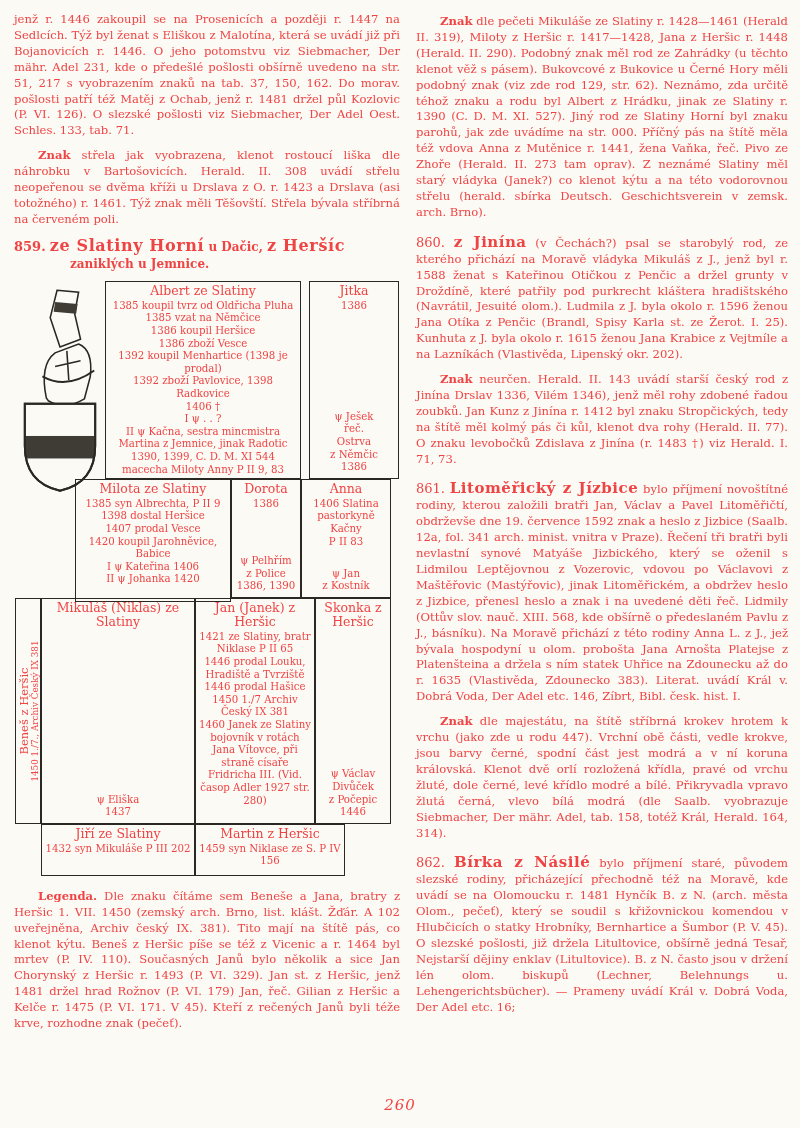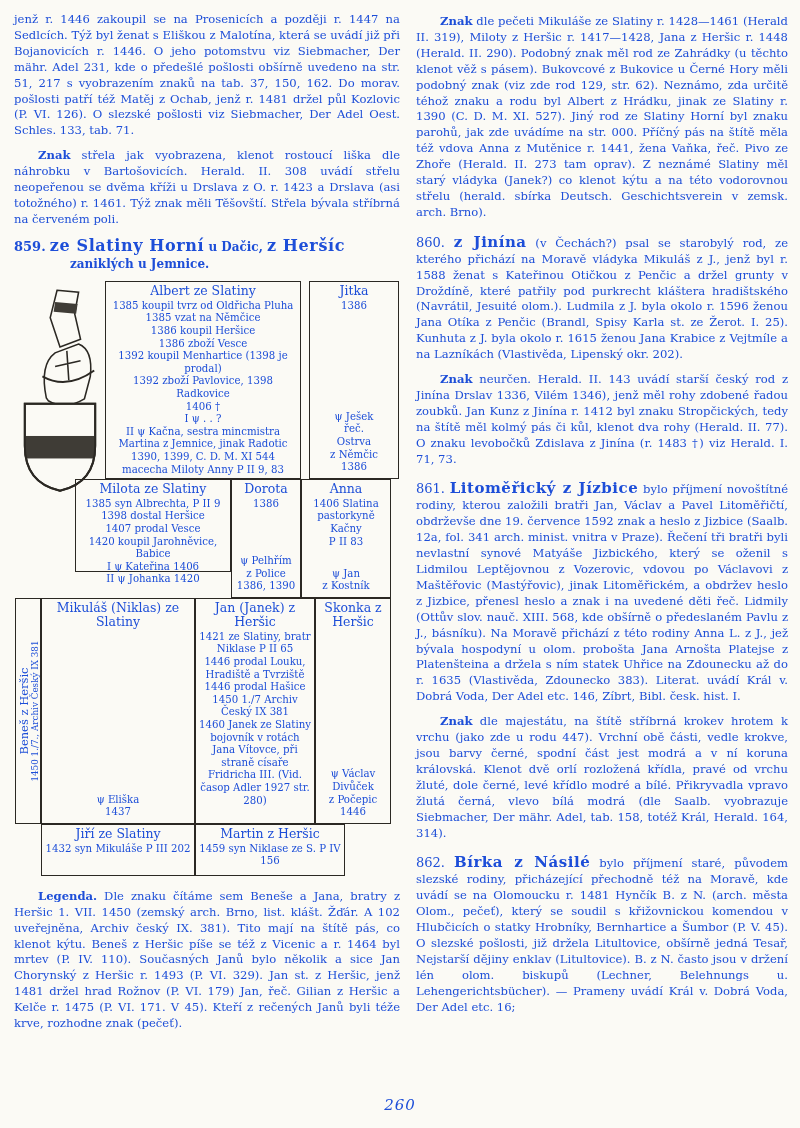--- a/index.html
+++ b/index.html
@@ -1,18 +1,18 @@
 <!DOCTYPE html>
 <html><head>
 <meta charset="utf-8">
 <style>
   html,body{margin:0;padding:0;background:#e8e6e0;}
   .page{
     width:800px;height:1128px;box-sizing:border-box;
-    background:#fbfaf5;color:#1d4ed8;margin:0 auto;position:relative;
+    background:#fbfaf5;color:#ef4444;margin:0 auto;position:relative;
     padding:12px 12px 8px 14px;overflow:hidden;
     font-family:"DejaVu Serif","Liberation Serif",serif;
   }
   .cols{display:flex;gap:16px;}
   .col-left{width:386px;flex:0 0 386px;}
   .col-right{flex:1;min-width:0;}
   .para{font-size:11.6px;line-height:15.9px;text-align:justify;margin:0 0 9px 0;}
   .para .lead{font-weight:bold;}
   .indent{text-indent:24px;}
   .entry-head{margin:10px 0 6px 0;font-size:12px;line-height:17px;text-align:left;}
@@ -94,21 +94,21 @@
         <div class="cell" style="left:287px;top:0;width:90px;height:198px;margin-left:8px;">
           <div class="cell-title">Jitka</div>
           <div class="cell-lines">1386</div>
           <div class="cell-bottom">ψ Ješek
 řeč.
 Ostrva
 z Němčic
 1386</div>
         </div>
 
-        <div class="cell" style="left:61px;top:198px;width:156px;height:93px;">
+        <div class="cell" style="left:61px;top:198px;width:156px;height:123px;">
           <div class="cell-title">Milota ze Slatiny</div>
           <div class="cell-lines">1385 syn Albrechta, P II 9
 1398 dostal Heršice
 1407 prodal Vesce
 1420 koupil Jarohněvice, Babice
 I ψ Kateřina 1406
 II ψ Johanka 1420</div>
         </div>
         <div class="cell" style="left:217px;top:198px;width:70px;height:119px;">
           <div class="cell-title">Dorota</div>

